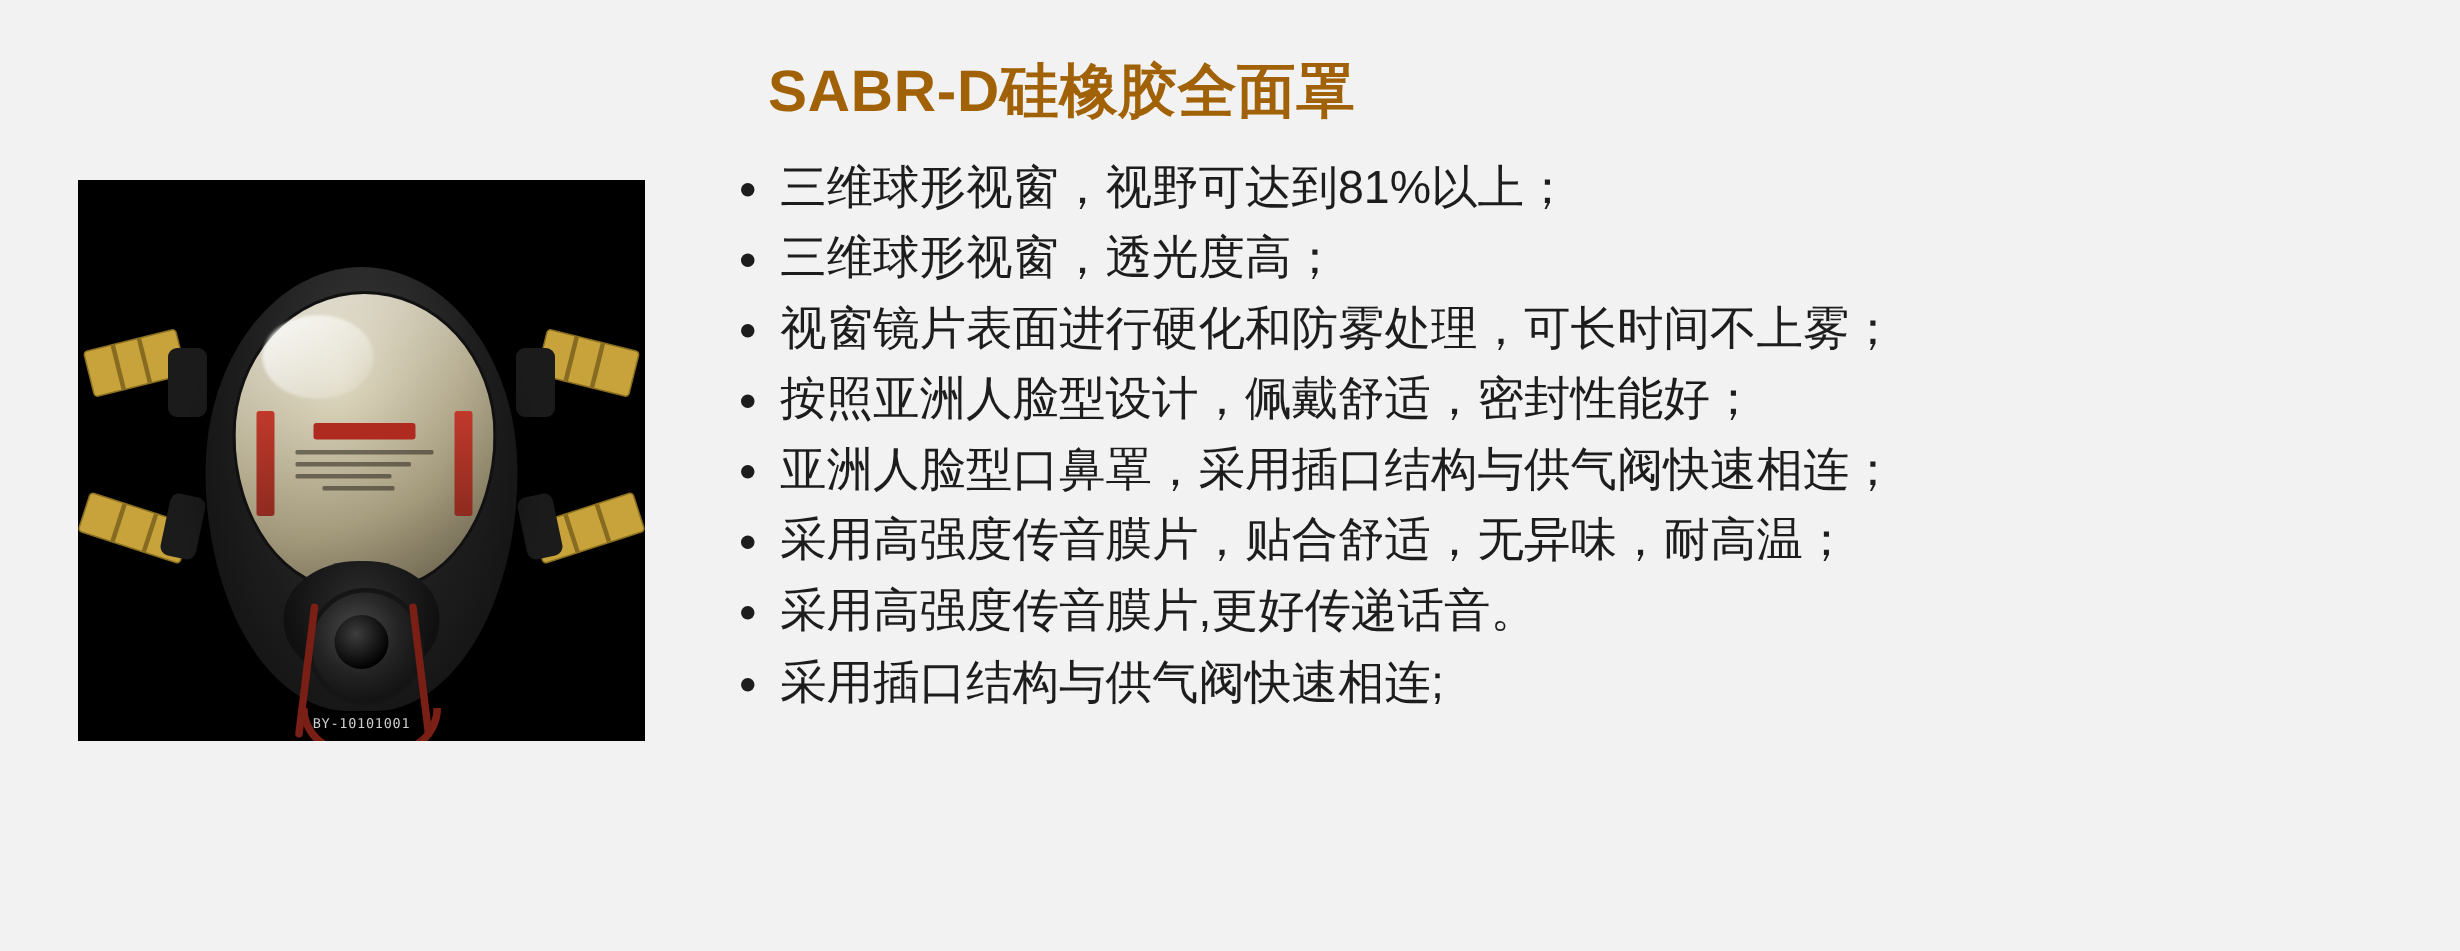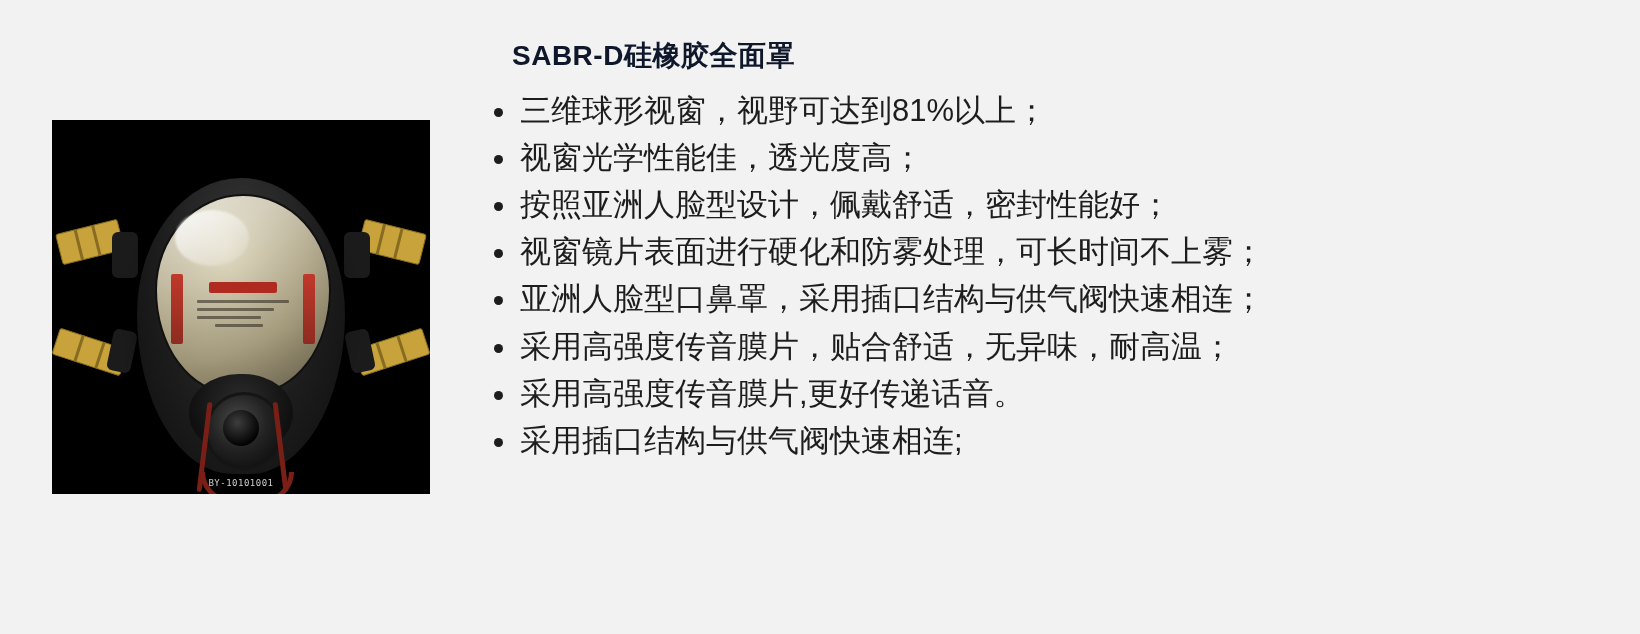--- a/index.html
+++ b/index.html
@@ -209,23 +209,23 @@
   }
 
   
   .content {
     position: absolute;
     left: 484px;
     top: 38px;
     width: 1100px;
   }
   .title {
-    font-size: 28px;
+    font-size: 39px;
     font-weight: bold;
-    color: #0f172a;
+    color: #a16207;
     letter-spacing: 0.5px;
     margin: 0 0 14px 28px;
     line-height: 1.25;
   }
   ul.features {
     list-style: none;
     margin: 0;
     padding: 0;
   }
   ul.features li {
@@ -299,23 +299,23 @@
       <div class="hose hose-l"></div>
       <div class="hose hose-r"></div>
       <div class="hose-loop"></div>
     </div>
   </div>
 
   <div class="content">
     <h1 class="title">SABR-D硅橡胶全面罩</h1>
     <ul class="features">
       <li>三维球形视窗，视野可达到81%以上；</li>
-      <li>视窗光学性能佳，透光度高；</li>
+      <li>三维球形视窗，透光度高；</li>
+      <li>视窗镜片表面进行硬化和防雾处理，可长时间不上雾；</li>
       <li>按照亚洲人脸型设计，佩戴舒适，密封性能好；</li>
-      <li>视窗镜片表面进行硬化和防雾处理，可长时间不上雾；</li>
       <li>亚洲人脸型口鼻罩，采用插口结构与供气阀快速相连；</li>
       <li>采用高强度传音膜片，贴合舒适，无异味，耐高温；</li>
       <li>采用高强度传音膜片,更好传递话音。</li>
       <li>采用插口结构与供气阀快速相连;</li>
     </ul>
   </div>
 
 </div>
 
 </body></html>

